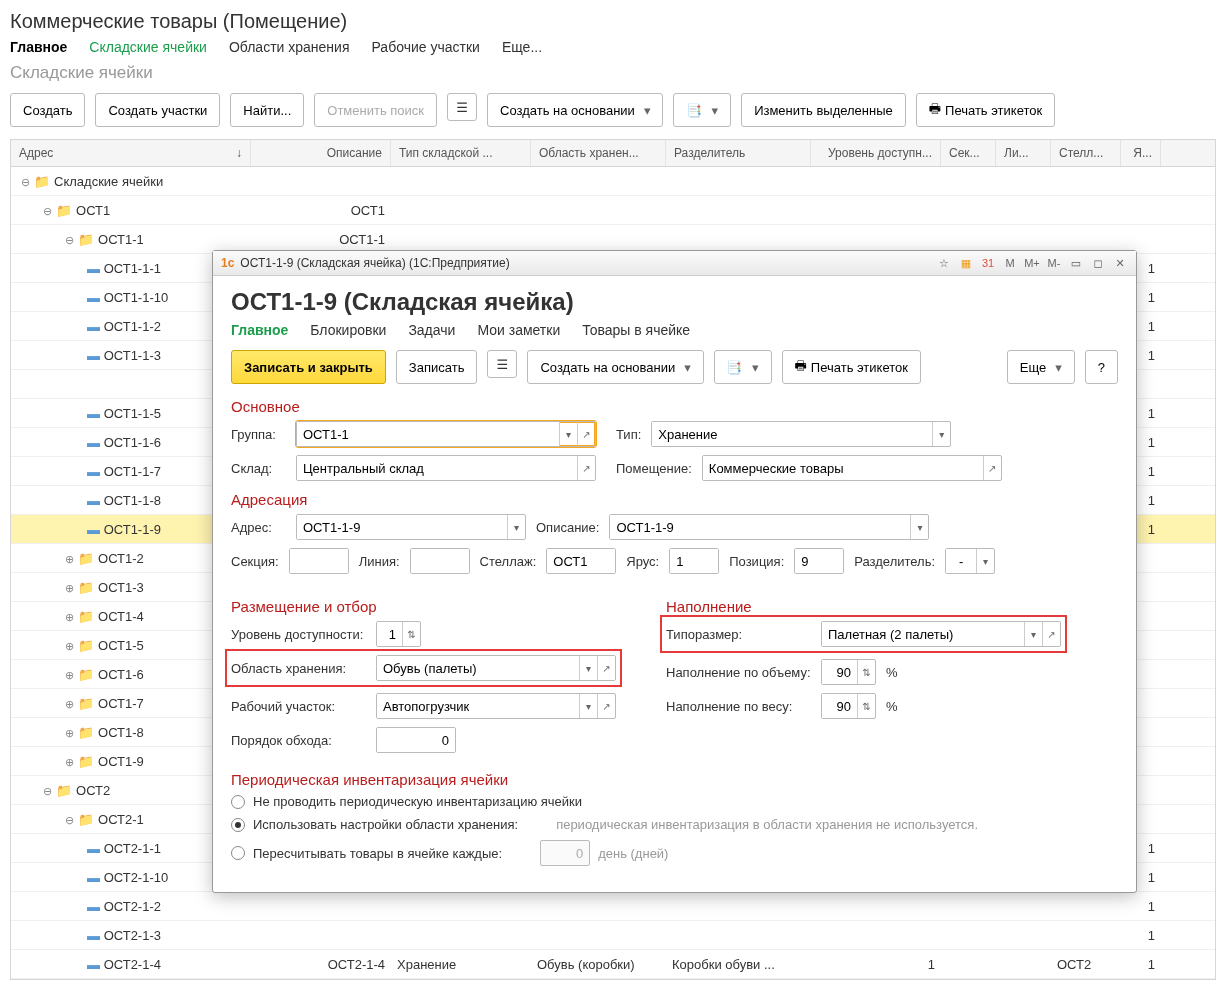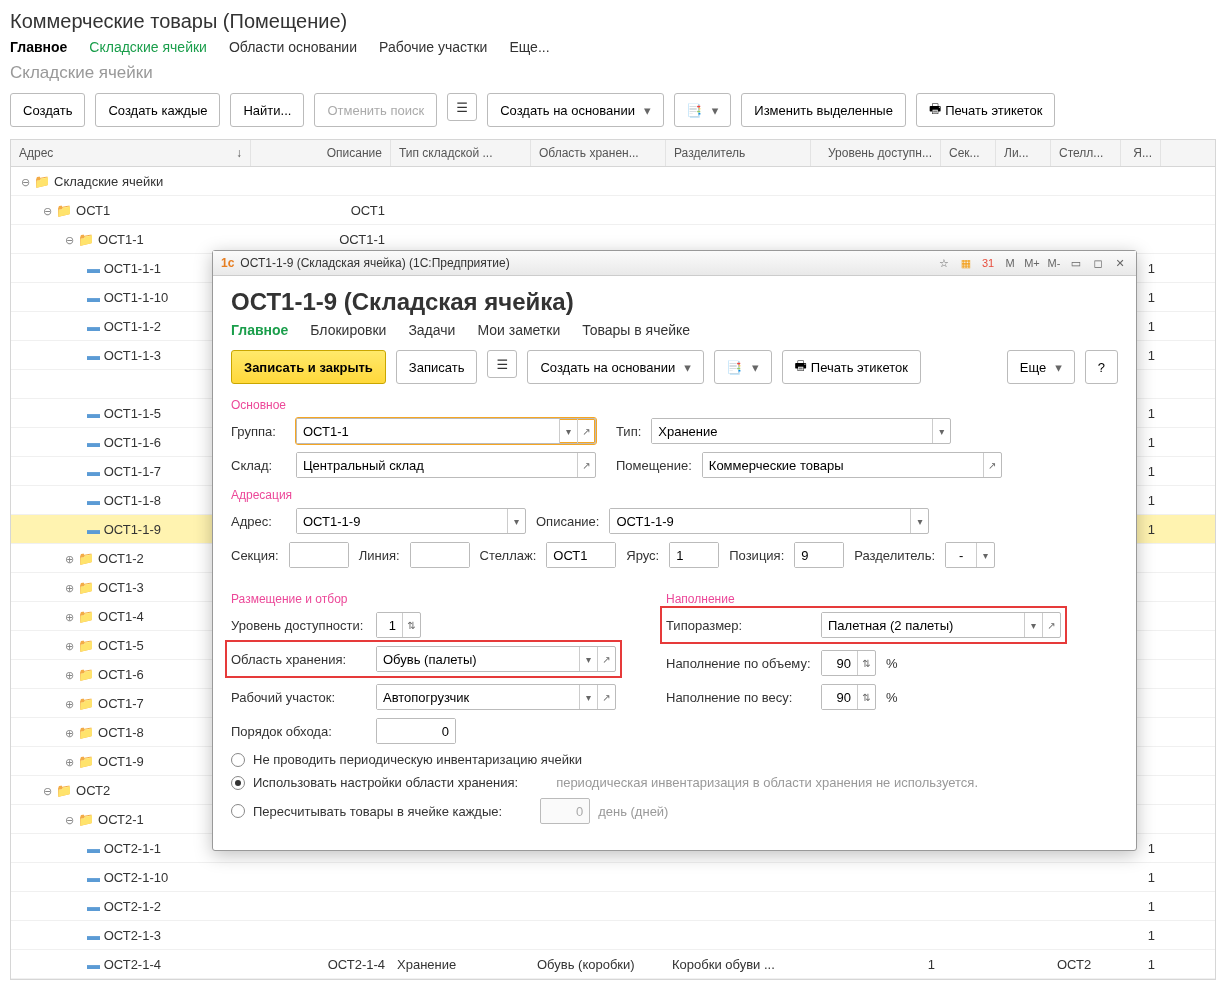--- a/index.html
+++ b/index.html
@@ -38,49 +38,49 @@
 
   .dialog { position:absolute; top:250px; left:212px; width:925px; background:#fff; border:1px solid #999; border-radius:3px; box-shadow:0 4px 18px rgba(0,0,0,.25); }
   .dlg-title { display:flex; align-items:center; gap:6px; background:linear-gradient(#fbfbfb,#e9e9e9); border-bottom:1px solid #ccc; padding:4px 8px; font-size:12px;}
   .dlg-title .spacer { flex:1; }
   .dlg-ico { width:16px; height:16px; display:inline-flex; justify-content:center; align-items:center; font-size:11px; color:#666; cursor:pointer;}
   .dlg-body { padding: 12px 18px 18px 18px; }
   .dlg-h1 { font-size:24px; margin:0 0 6px 0; }
   .dlg-tabs { display:flex; gap:22px; margin-bottom:12px; font-size:14px;}
   .field-row { display:flex; align-items:center; gap:10px; margin-bottom:8px; }
   .lbl { font-size:13px; }
-  .section-title { color:#ec4899; font-size:12px; margin:10px 0 6px 0; }
+  .section-title { color:#b91c1c; font-size:15px; margin:10px 0 6px 0; }
   .highlight-orange {  outline:1px solid #f5a623; box-shadow:0 0 0 1px #f5a623 inset;}
   .highlight-red { outline:2px solid #e63a3a; padding:4px; margin:-4px; display:inline-flex; }
   .radio { display:flex; align-items:center; gap:8px; margin-bottom:8px; font-size:13px;}
   .radio-circle { width:14px; height:14px; border:1px solid #888; border-radius:50%; display:inline-flex; justify-content:center; align-items:center;}
   .radio-circle.sel::after { content:""; width:6px; height:6px; background:#333; border-radius:50%;}
   .muted { color:#999; }
   .inp-wrap { display:flex; border:1px solid #bbb; border-radius:2px; height:26px; background:#fff;}
   .inp-wrap input { border:none; outline:none; padding:0 6px; font-size:13px; flex:1; min-width:0;}
   .inp-wrap .mini { width:18px; border-left:1px solid #ccc; display:flex; justify-content:center; align-items:center; font-size:10px; color:#666; cursor:pointer;}
 </style>
 </head>
 <body>
 
 <h1>Коммерческие товары (Помещение)</h1>
 
 <div class="tabs">
   <span class="active">Главное</span>
   <span class="green">Складские ячейки</span>
-  <span>Области основании</span>
+  <span>Области хранения</span>
   <span>Рабочие участки</span>
   <span>Еще...</span>
 </div>
 
 <div class="subtitle">Складские ячейки</div>
 
 <div class="toolbar">
   <button class="btn">Создать</button>
-  <button class="btn">Создать каждые</button>
+  <button class="btn">Создать участки</button>
   <button class="btn">Найти...</button>
   <button class="btn disabled">Отменить поиск</button>
   <span class="btn-icon">☰</span>
   <button class="btn dropdown-caret">Создать на основании</button>
   <button class="btn dropdown-caret">📑</button>
   <button class="btn">Изменить выделенные</button>
   <button class="btn">
       <span>🖶</span>
       <span>Печать этикеток</span>
     </button>
@@ -605,20 +605,21 @@
           <span class="lbl" style="width:145px">Наполнение по весу:</span>
           <div class="inp-wrap" style="width:55px">
               <input style="text-align: right;" value="90">
               <span class="mini">⇅</span>
             </div>
           <span class="lbl">%</span>
         </div>
       </div>
     </div>
 
+    <div class="section-title">Периодическая инвентаризация ячейки</div>
     <div class="radio">
         <span class="radio-circle"></span>
         <span>Не проводить периодическую инвентаризацию ячейки</span>
       </div>
     <div class="radio">
         <span class="radio-circle sel"></span>
         <span>Использовать настройки области хранения:</span>
       <span class="muted" style="margin-left:30px">периодическая инвентаризация в области хранения не используется.</span>
     </div>
     <div class="radio">

